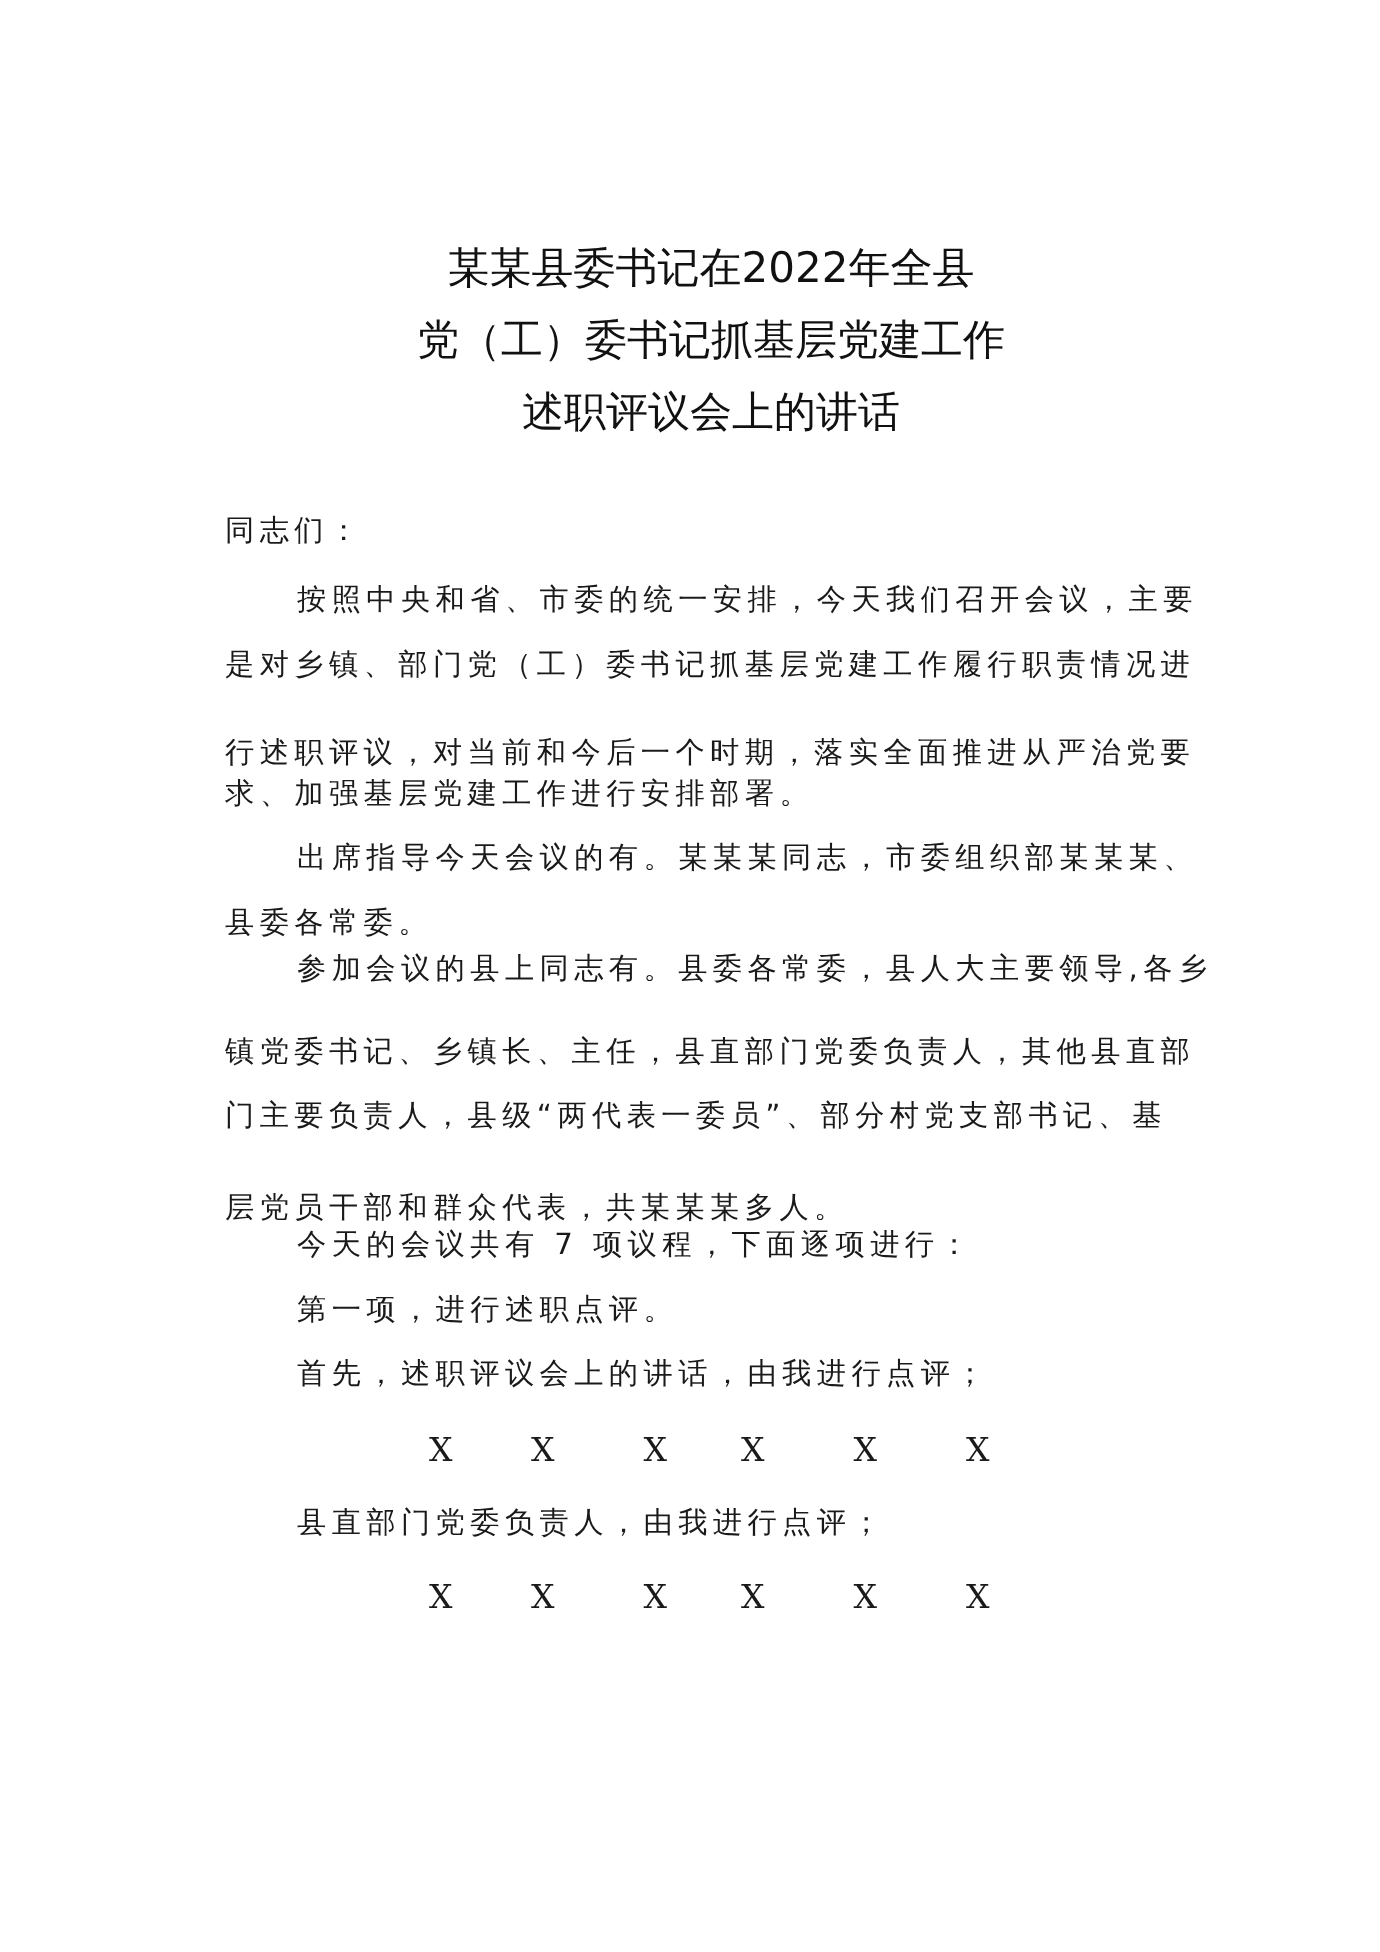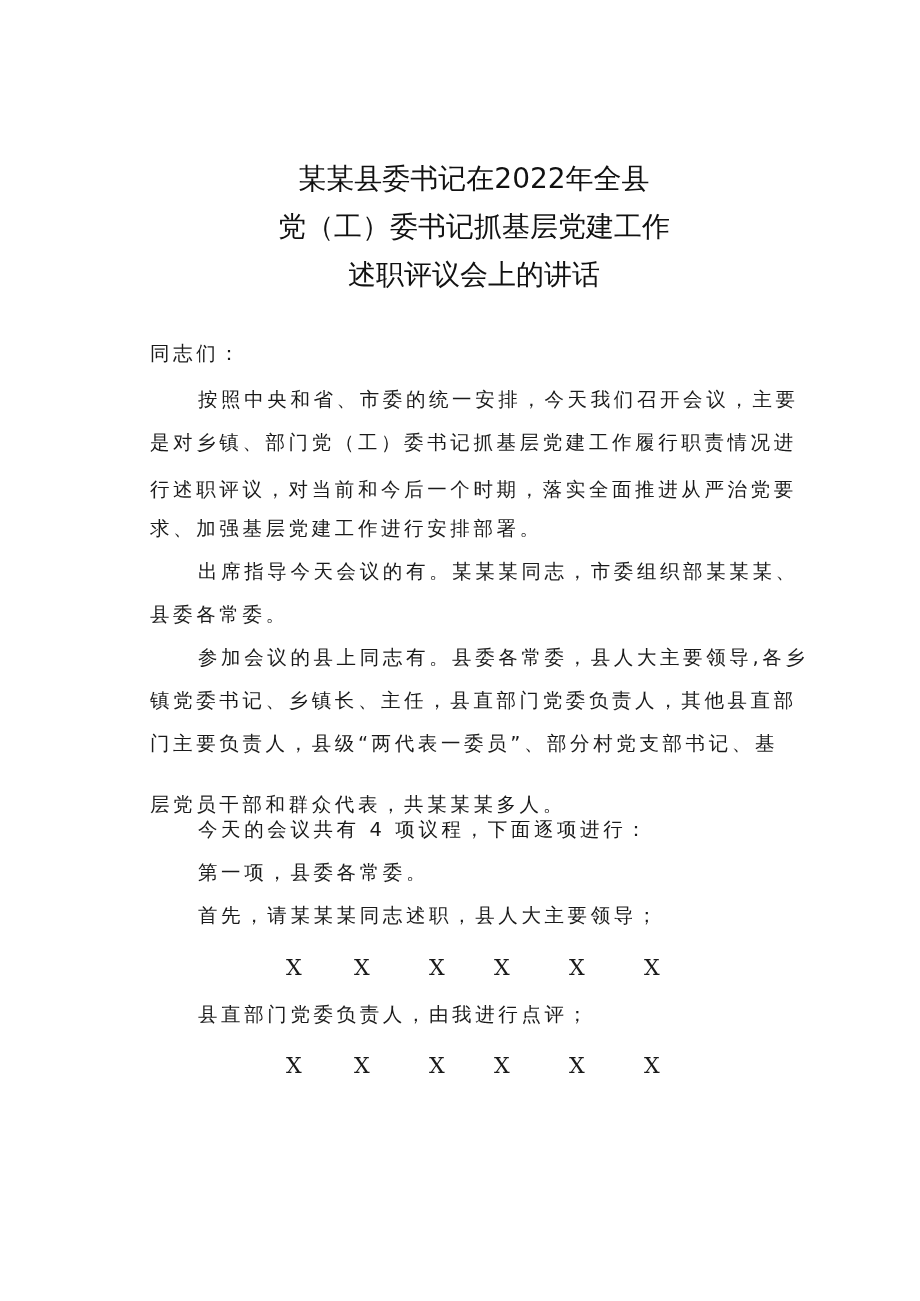--- a/index.html
+++ b/index.html
@@ -79,34 +79,34 @@
     <div>某某县委书记在2022年全县</div>
     <div>党（工）委书记抓基层党建工作</div>
     <div>述职评议会上的讲话</div>
   </div>
 
   <div class="body-text">
     <div class="line" style="top:4px">同志们：</div>
 
     <div class="line indent" style="top:50px">按照中央和省、市委的统一安排，今天我们召开会议，主要</div>
     <div class="line" style="top:93px">是对乡镇、部门党（工）委书记抓基层党建工作履行职责情况进</div>
-    <div class="line" style="top:140px">行述职评议，对当前和今后一个时期，落实全面推进从严治党要</div>
+    <div class="line" style="top:152px">行述职评议，对当前和今后一个时期，落实全面推进从严治党要</div>
     <div class="line" style="top:179px">求、加强基层党建工作进行安排部署。</div>
 
     <div class="line indent" style="top:222px">出席指导今天会议的有。某某某同志，市委组织部某某某、</div>
     <div class="line" style="top:265px">县委各常委。</div>
 
-    <div class="line indent" style="top:308px">参加会议的县上同志有。县委各常委，县人大主要领导,各乡</div>
+    <div class="line indent" style="top:296px">参加会议的县上同志有。县委各常委，县人大主要领导,各乡</div>
     <div class="line" style="top:351px">镇党委书记、乡镇长、主任，县直部门党委负责人，其他县直部</div>
     <div class="line" style="top:394px">门主要负责人，县级“两代表一委员”、部分村党支部书记、基</div>
     <div class="line" style="top:455px">层党员干部和群众代表，共某某某多人。</div>
 
-    <div class="line indent" style="top:480px">今天的会议共有 4 项议程，下面逐项进行：</div>
-    <div class="line indent" style="top:523px">第一项，县委各常委。</div>
-    <div class="line indent" style="top:566px">首先，请某某某同志述职，县人大主要领导；</div>
+    <div class="line indent" style="top:480px">今天的会议共有 7 项议程，下面逐项进行：</div>
+    <div class="line indent" style="top:523px">第一项，进行述职点评。</div>
+    <div class="line indent" style="top:566px">首先，述职评议会上的讲话，由我进行点评；</div>
 
     <div class="line indent" style="top:665px">县直部门党委负责人，由我进行点评；</div>
   </div>
 
   <div class="xrow" style="top:953px">
     <span style="left:286px">X</span>
     <span style="left:354px">X</span>
     <span style="left:429px">X</span>
     <span style="left:494px">X</span>
     <span style="left:569px">X</span>

